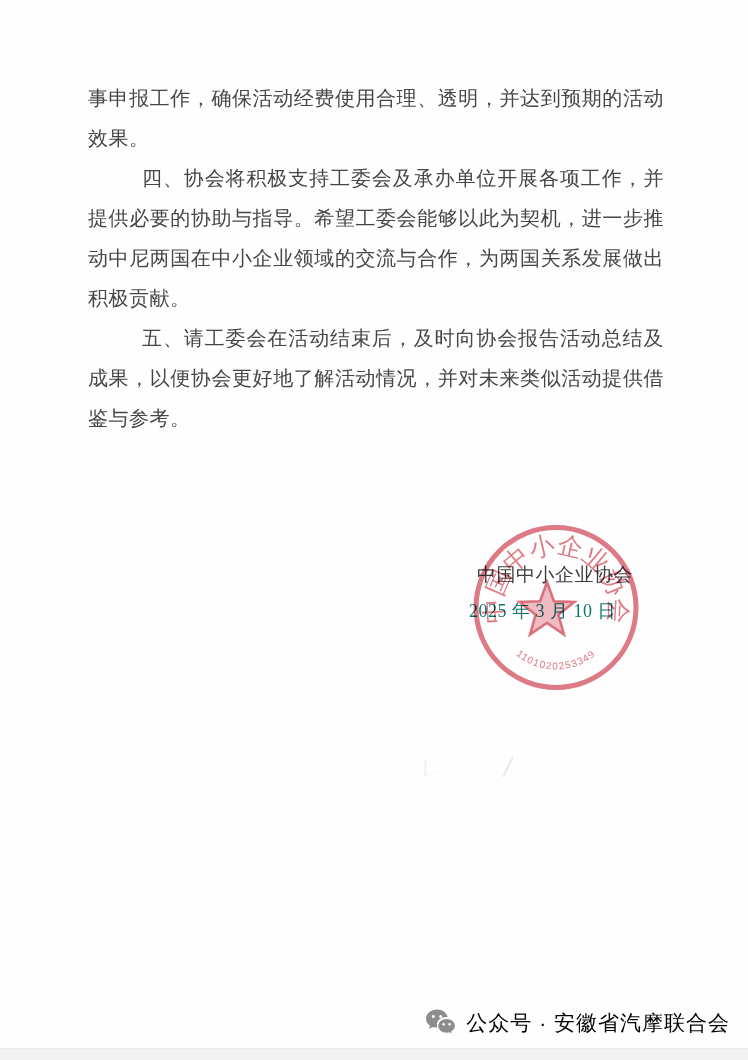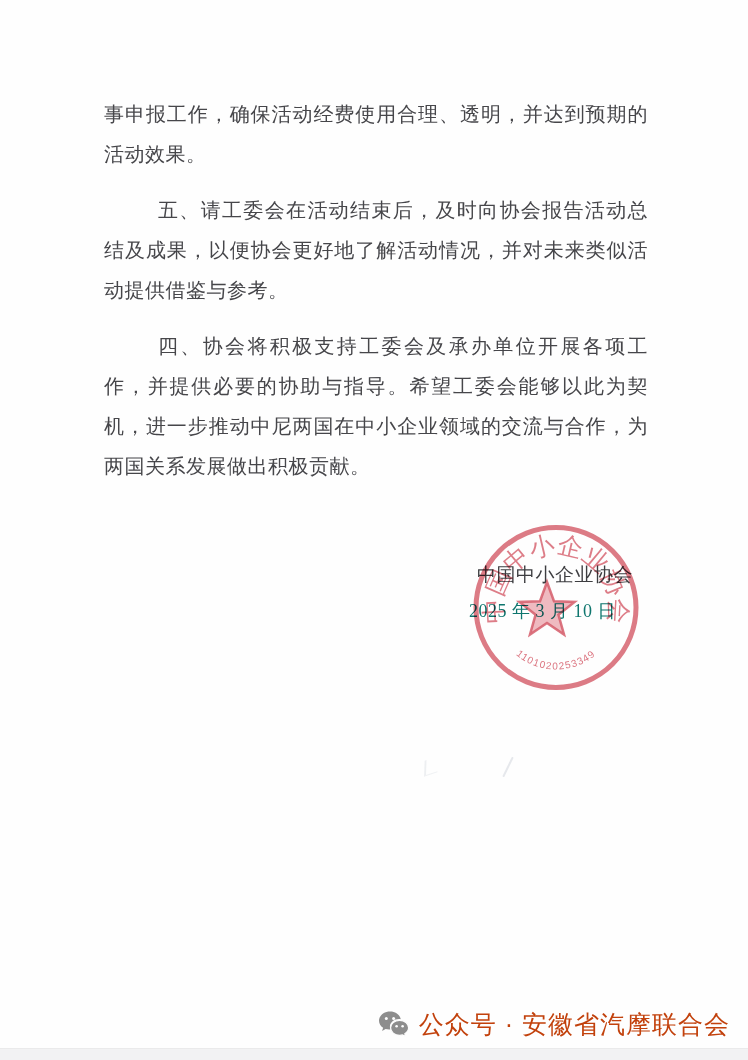--- a/index.html
+++ b/index.html
@@ -21,21 +21,21 @@
     left: 88px;
     top: 78px;
     width: 576px;
     font-size: 20px;
     line-height: 40px;
     color: #46464a;
     text-align: justify;
     text-justify: inter-character;
     letter-spacing: 0.5px;
   }
-  .body-text p { margin: 16px; }
+  .body-text p { margin: 0; }
   .body-text p.indent { text-indent: 2.7em; }
 
   
   .sig-org {
     position: absolute;
     left: 477px;
     top: 562px;
     font-size: 19px;
     letter-spacing: 0.5px;
     color: #3d3d40;
@@ -92,22 +92,22 @@
     left: 0;
     top: 1008px;
     width: 730px;
     display: flex;
     justify-content: flex-end;
     align-items: center;
     gap: 9px;
   }
   .wechat-icon { width: 32px; height: 30px; flex: 0 0 auto; }
   .footer-text {
-    font-size: 25px;
-    color: #c2410c;
+    font-size: 21px;
+    color: #000000;
     letter-spacing: 1px;
     font-family: "Liberation Sans", "DejaVu Sans", sans-serif;
     white-space: nowrap;
   }
 
   .bottom-strip {
     position: absolute;
     left: 0;
     bottom: 0;
     width: 748px;
@@ -116,22 +116,22 @@
     border-top: 1px solid #eaeaeb;
   }
 </style>
 </head>
 <body>
 
 <div class="page">
 
   <div class="body-text">
     <p class="para">事申报工作，确保活动经费使用合理、透明，并达到预期的活动效果。</p>
+    <p class="para indent">四、协会将积极支持工委会及承办单位开展各项工作，并提供必要的协助与指导。希望工委会能够以此为契机，进一步推动中尼两国在中小企业领域的交流与合作，为两国关系发展做出积极贡献。</p>
     <p class="para indent">五、请工委会在活动结束后，及时向协会报告活动总结及成果，以便协会更好地了解活动情况，并对未来类似活动提供借鉴与参考。</p>
-    <p class="para indent">四、协会将积极支持工委会及承办单位开展各项工作，并提供必要的协助与指导。希望工委会能够以此为契机，进一步推动中尼两国在中小企业领域的交流与合作，为两国关系发展做出积极贡献。</p>
   </div>
 
   <div class="sig-org">中国中小企业协会</div>
   <div class="sig-date">2025 年 3 月 10 日</div>
 
   <svg class="seal-svg" viewBox="0 0 200 200" xmlns="http://www.w3.org/2000/svg">
     <defs>
       <path id="seal-top-arc" d="M 47.3 115 A 54 54 0 1 1 148.7 115" fill="none"></path>
       <path id="seal-bottom-arc" d="M 56.5 142.6 A 62 62 0 0 0 139.5 142.6" fill="none"></path>
     </defs>

